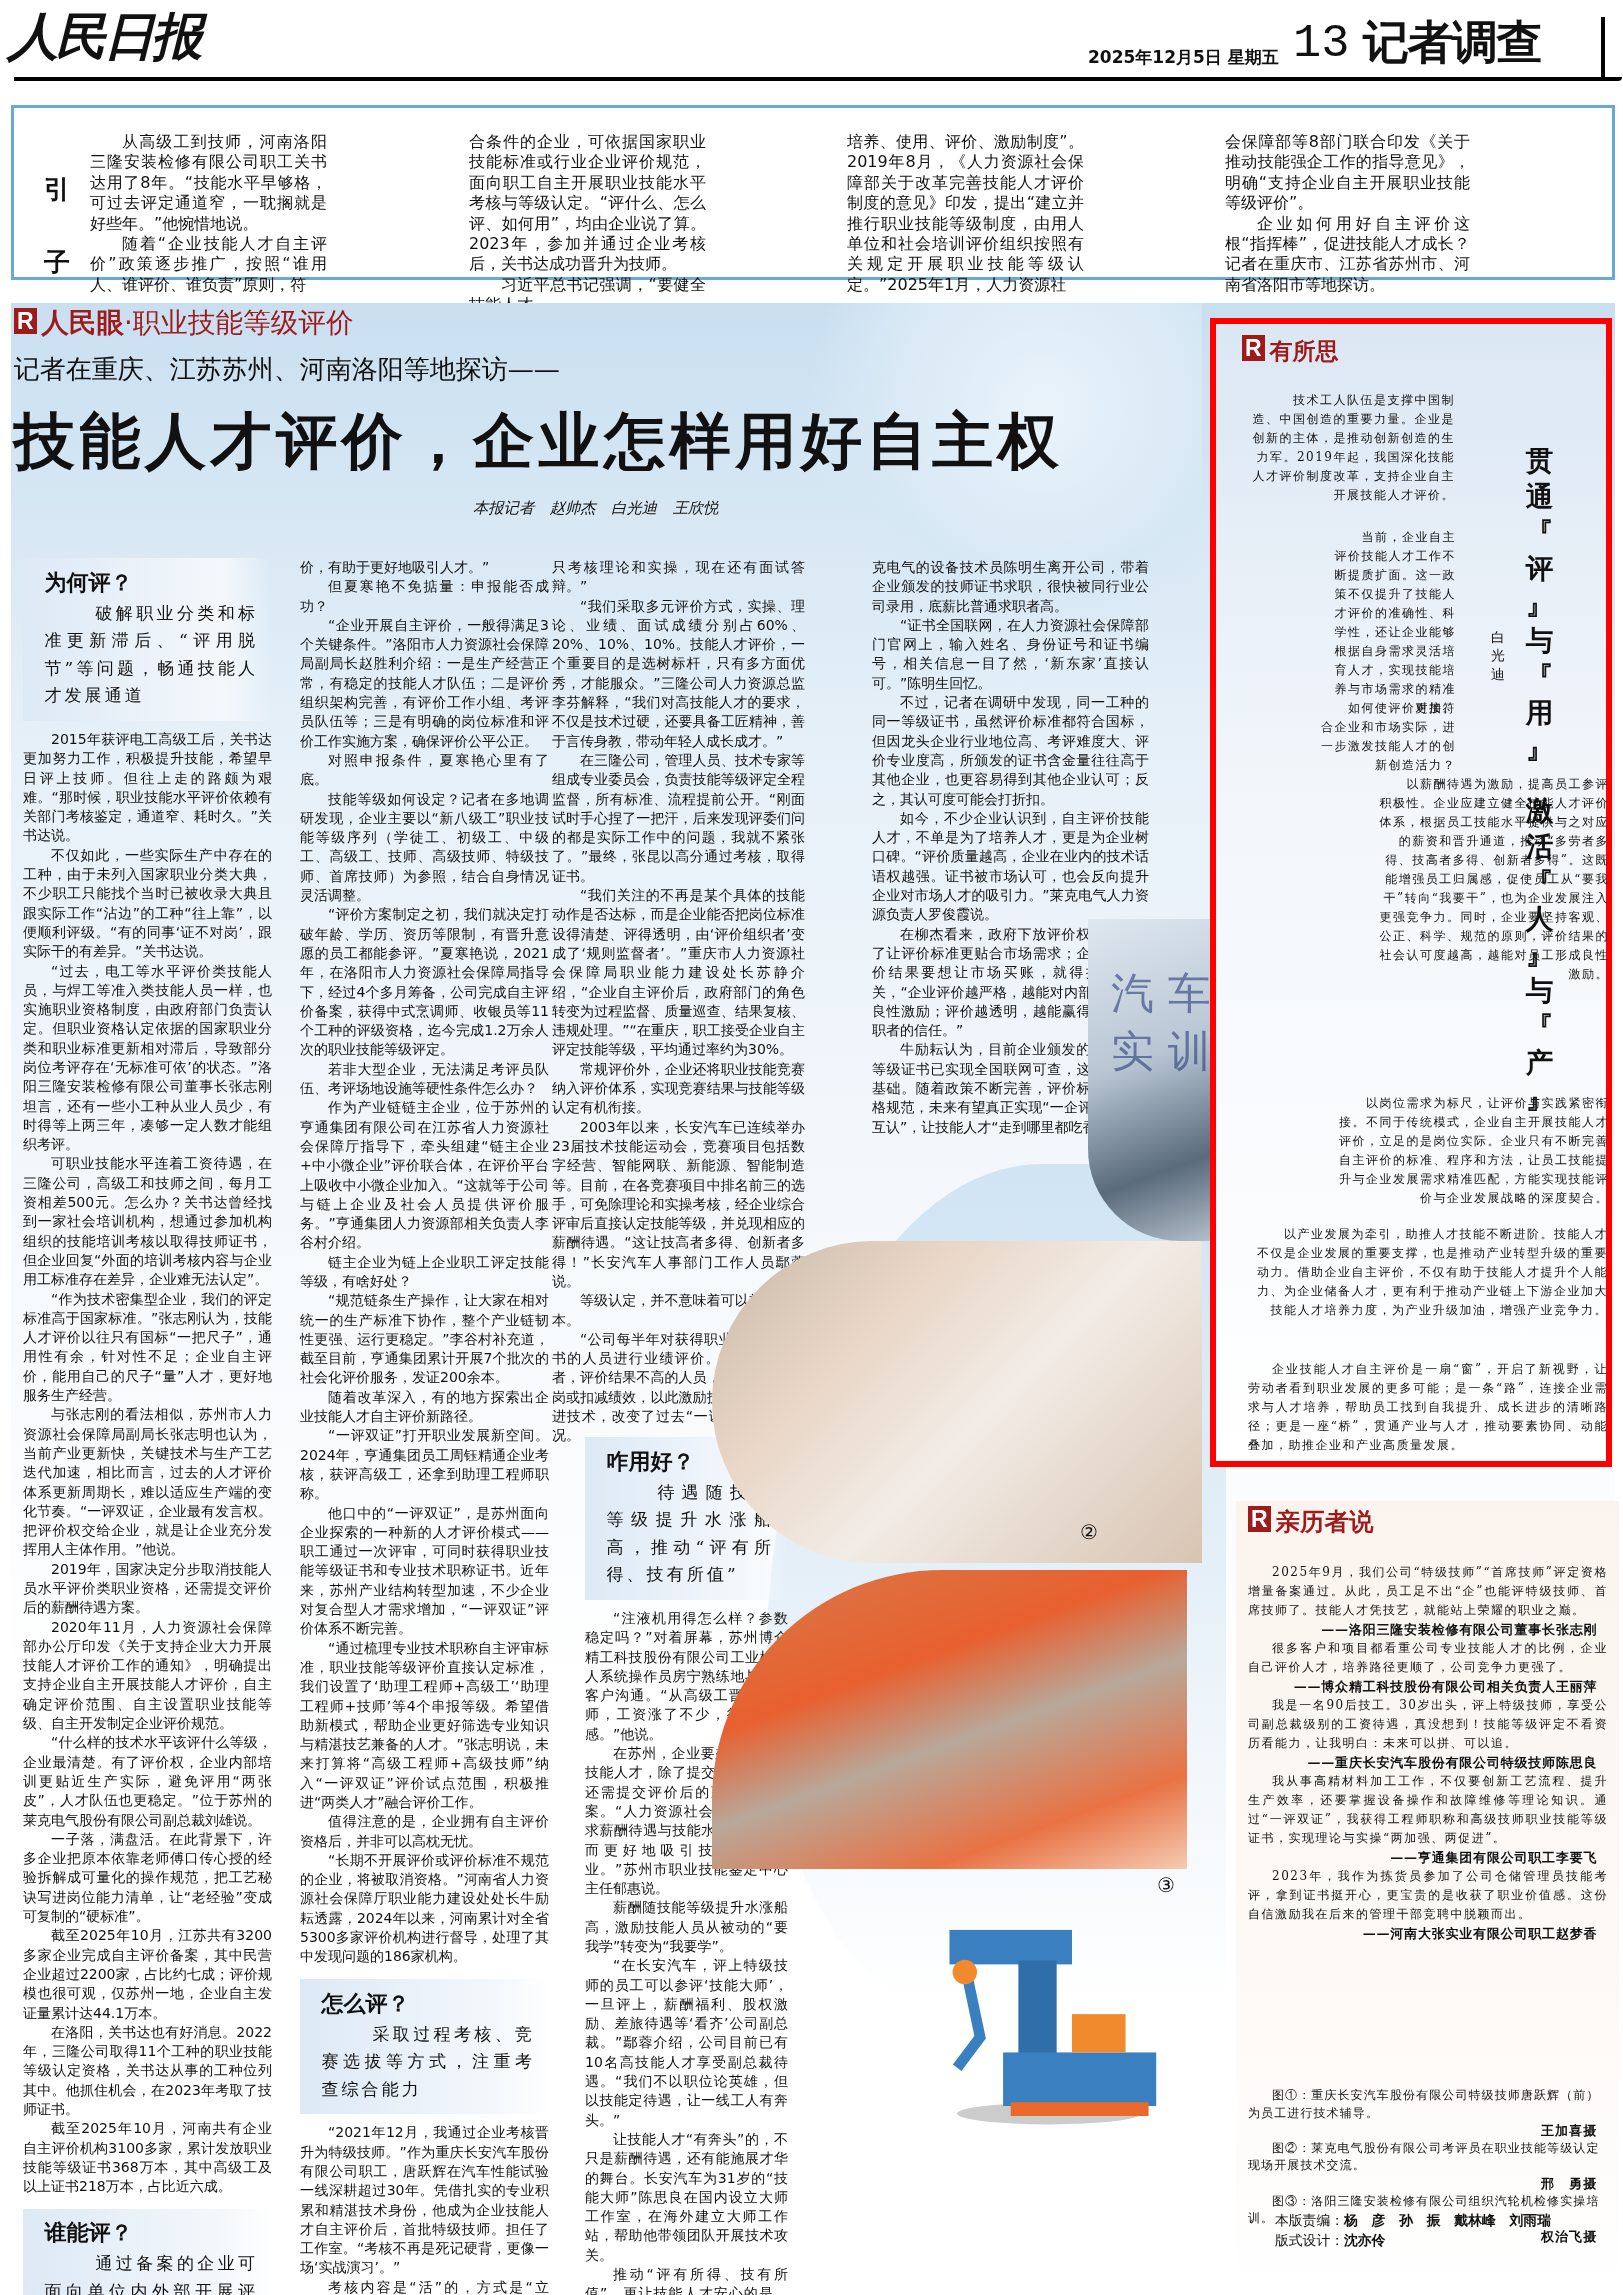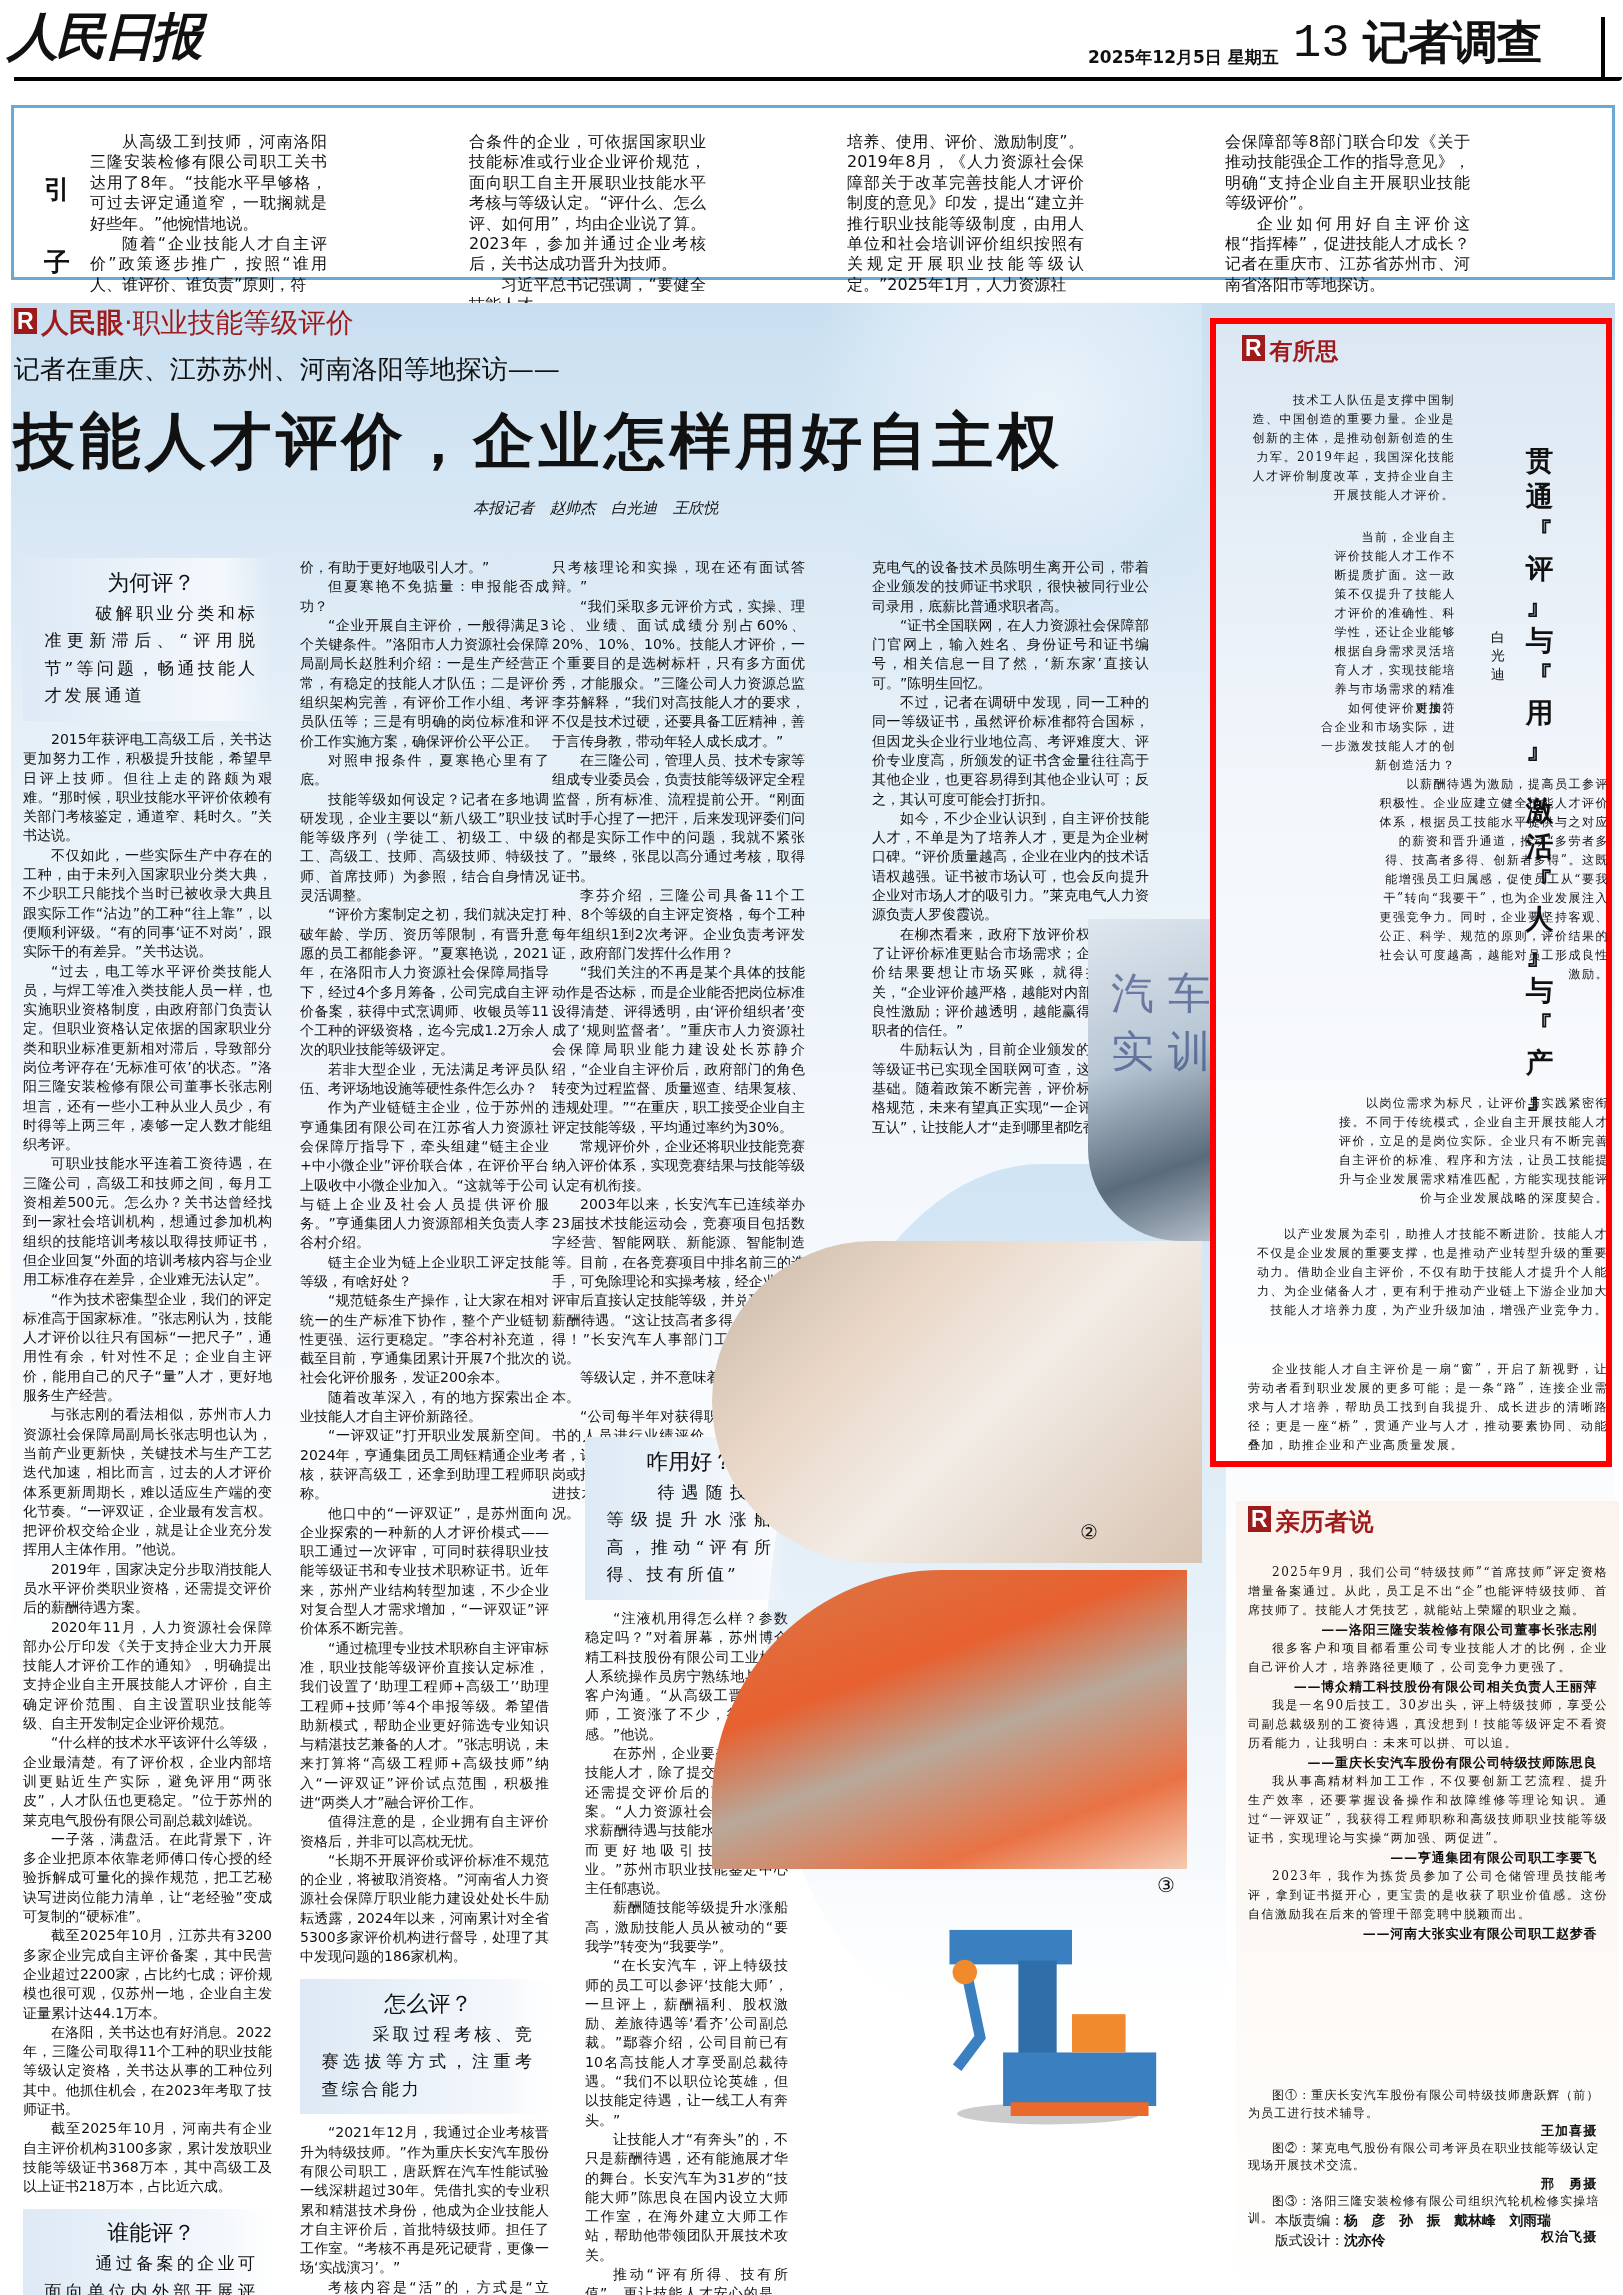--- a/index.html
+++ b/index.html
@@ -26,21 +26,21 @@
 .rbox{display:inline-block;background:#9e1b1b;color:#fff;font-family:"Liberation Sans",sans-serif;font-weight:bold;padding:0 3.1px;line-height:26px;font-size:23px;margin-right:4.6px;vertical-align:3.1px}
 #kicker .thin{font-weight:normal}
 #subhead{left:13.8px;top:352px;font-family:"DejaVu Serif",serif;font-size:26px;line-height:34px}
 #headline{left:13.8px;top:402px;font-size:61px;font-weight:bold;letter-spacing:4.6px;line-height:77px;white-space:nowrap}
 #byline{left:473px;top:498px;font-size:15.3px;font-style:italic;font-family:"DejaVu Serif",serif;word-spacing:10.7px}
 
 .col{font-size:14px;line-height:19.3px;text-align:justify;position:absolute}
 .col p{text-indent:2em}
 .col p.noind{text-indent:0}
 .subbox{background:linear-gradient(90deg,#dde9f5,#f4f8fc 80%,transparent);padding:7.7px 13.8px 10.7px 21.4px}
-.subbox .q{font-size:22px;font-weight:normal;text-align:center;line-height:34px}
+.subbox .q{font-size:22px;font-weight:bold;text-align:left;line-height:34px}
 .subbox .d{font-family:"DejaVu Serif",serif;font-size:17px;line-height:27.6px;letter-spacing:3.1px;text-indent:3em}
 
 .photo{position:absolute;overflow:hidden}
 #photo1{left:1088px;top:919px;width:214px;height:322px;background:linear-gradient(160deg,#dfe7ef 0%,#b8c6d4 40%,#5a6b7c 70%,#d4dde6 100%);border-radius:0 0 0 92px}
 #photo2{left:712px;top:1241px;width:490px;height:322px;background:linear-gradient(135deg,#c8b8a8 0%,#e9d6c6 30%,#f2ece6 55%,#d8c4b2 100%);border-radius:230px 0 0 230px}
 #photo3{left:712px;top:1570px;width:475px;height:299px;background:linear-gradient(160deg,#d97a4a 0%,#e8602f 35%,#b8a89a 55%,#e97244 80%,#f5cbb2 100%);border-radius:230px 0 0 0}
 #photo-sweep{left:766px;top:1164px;width:460px;height:843px;background:linear-gradient(180deg,#b8d7ee 0%,#d7e7f4 50%,transparent 100%);border-radius:60% 0 0 40%;opacity:.6}
 .marker{position:absolute;font-size:20px;font-family:"DejaVu Serif",serif}
 #robot{left:934px;top:1884px;width:253px;height:245px}
 #machine{left:1210px;top:437px;width:161px;height:199px}
@@ -154,21 +154,20 @@
   <div style="height:9.2px"></div>
   <p>“2021年12月，我通过企业考核晋升为特级技师。”作为重庆长安汽车股份有限公司职工，唐跃辉在汽车性能试验一线深耕超过30年。凭借扎实的专业积累和精湛技术身份，他成为企业技能人才自主评价后，首批特级技师。担任了工作室。“考核不再是死记硬背，更像一场‘实战演习’。”</p>
   <p>考核内容是“活”的，方式是“立体”的。</p>
 
 </div>
 
 <div class="col" style="left:552px;top:558px;width:253px">
   <p class="noind">只考核理论和实操，现在还有面试答辩。”</p>
   <p>“我们采取多元评价方式，实操、理论、业绩、面试成绩分别占60%、20%、10%、10%。技能人才评价，一个重要目的是选树标杆，只有多方面优秀，才能服众。”三隆公司人力资源总监李芬解释，“我们对高技能人才的要求，不仅是技术过硬，还要具备工匠精神，善于言传身教，带动年轻人成长成才。”</p>
   <p>在三隆公司，管理人员、技术专家等组成专业委员会，负责技能等级评定全程监督，所有标准、流程提前公开。“刚面试时手心捏了一把汗，后来发现评委们问的都是实际工作中的问题，我就不紧张了。”最终，张昆以高分通过考核，取得证书。</p>
-  <p>李芬介绍，三隆公司具备11个工种、8个等级的自主评定资格，每个工种每年组织1到2次考评。企业负责考评发证，政府部门发挥什么作用？</p>
   <p>“我们关注的不再是某个具体的技能动作是否达标，而是企业能否把岗位标准设得清楚、评得透明，由‘评价组织者’变成了‘规则监督者’。”重庆市人力资源社会保障局职业能力建设处长苏静介绍，“企业自主评价后，政府部门的角色转变为过程监督、质量巡查、结果复核、违规处理。”“在重庆，职工接受企业自主评定技能等级，平均通过率约为30%。</p>
   <p>常规评价外，企业还将职业技能竞赛纳入评价体系，实现竞赛结果与技能等级认定有机衔接。</p>
   <p>2003年以来，长安汽车已连续举办23届技术技能运动会，竞赛项目包括数字经营、智能网联、新能源、智能制造等。目前，在各竞赛项目中排名前三的选手，可免除理论和实操考核，经企业综合评审后直接认定技能等级，并兑现相应的薪酬待遇。“这让技高者多得、创新者多得！”长安汽车人事部门工作人员鄢蓉说。</p>
   <p>等级认定，并不意味着可以就此吃老本。</p>
   <p>“公司每半年对获得职业技能等级证书的人员进行业绩评价。”鄢蓉告诉记者，评价结果不高的人员，会被降级、调岗或扣减绩效，以此激励技能人员持续精进技术，改变了过去“一证管终身”的情况。</p>
 </div>
 <div class="col" style="left:585px;top:1437px;width:203px">
   <div class="subbox" style="width:203px">
     <div class="q">咋用好？</div>
     <div class="d">待遇随技能等级提升水涨船高，推动“评有所得、技有所值”</div>

